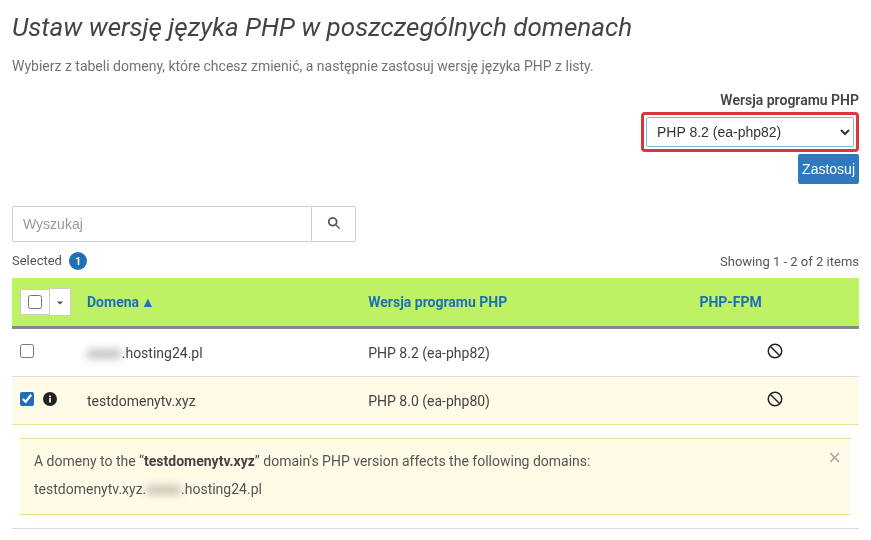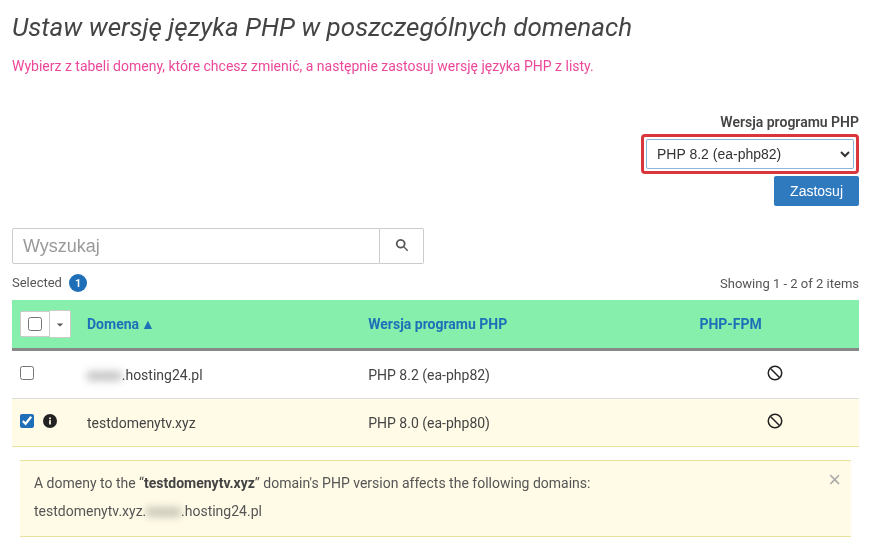--- a/index.html
+++ b/index.html
@@ -13,22 +13,22 @@
   }
   h1 {
     font-size: 26px;
     font-weight: 400;
     color: #444;
     margin-bottom: 16px;
     font-style: italic;
   }
   .intro {
     font-size: 14px;
-    color: #ec4899;
-    margin-bottom: 40px;
+    color: #737373;
+    margin-bottom: 18px;
   }
   .version-section {
     display: flex;
     justify-content: flex-end;
     margin-bottom: 4px;
   }
   .version-label {
     font-size: 14px;
     font-weight: 600;
     color: #444;
@@ -57,34 +57,34 @@
   .apply-row {
     display: flex;
     justify-content: flex-end;
     margin-bottom: 22px;
   }
   button.apply {
     background: #2f7abf;
     color: #fff;
     border: none;
     font-size: 14px;
-    padding: 7px 16px;
+    padding: 7px 4px;
     border-radius: 2px;
     cursor: pointer;
   }
   .search-row {
     display: flex;
     margin-bottom: 10px;
   }
   input.search {
-    width: 368px;
+    width: 300px;
     height: 36px;
     border: 1px solid #ccc;
     padding: 6px 10px;
-    font-size: 18px;
+    font-size: 14px;
     color: #555;
     border-radius: 2px 0 0 2px;
   }
   input.search::placeholder { color: #999; }
   button.search-btn {
     width: 44px;
     height: 36px;
     border: 1px solid #ccc;
     border-left: none;
     background: #fff;
@@ -120,21 +120,21 @@
     width: 100%;
     border-collapse: collapse;
   }
   .table thead th {
     text-align: left;
     font-size: 14px;
     font-weight: 700;
     color: #1e6fb8;
     padding: 10px 8px;
     border-bottom: 1px solid #aaa;
-    background: #86efac;
+    background: #bef264;
   }
   .table thead th.fpm { }
   .th-check {
     width: 60px;
   }
   .check-wrap {
     display: flex;
     align-items: center;
     gap: 0;
   }

